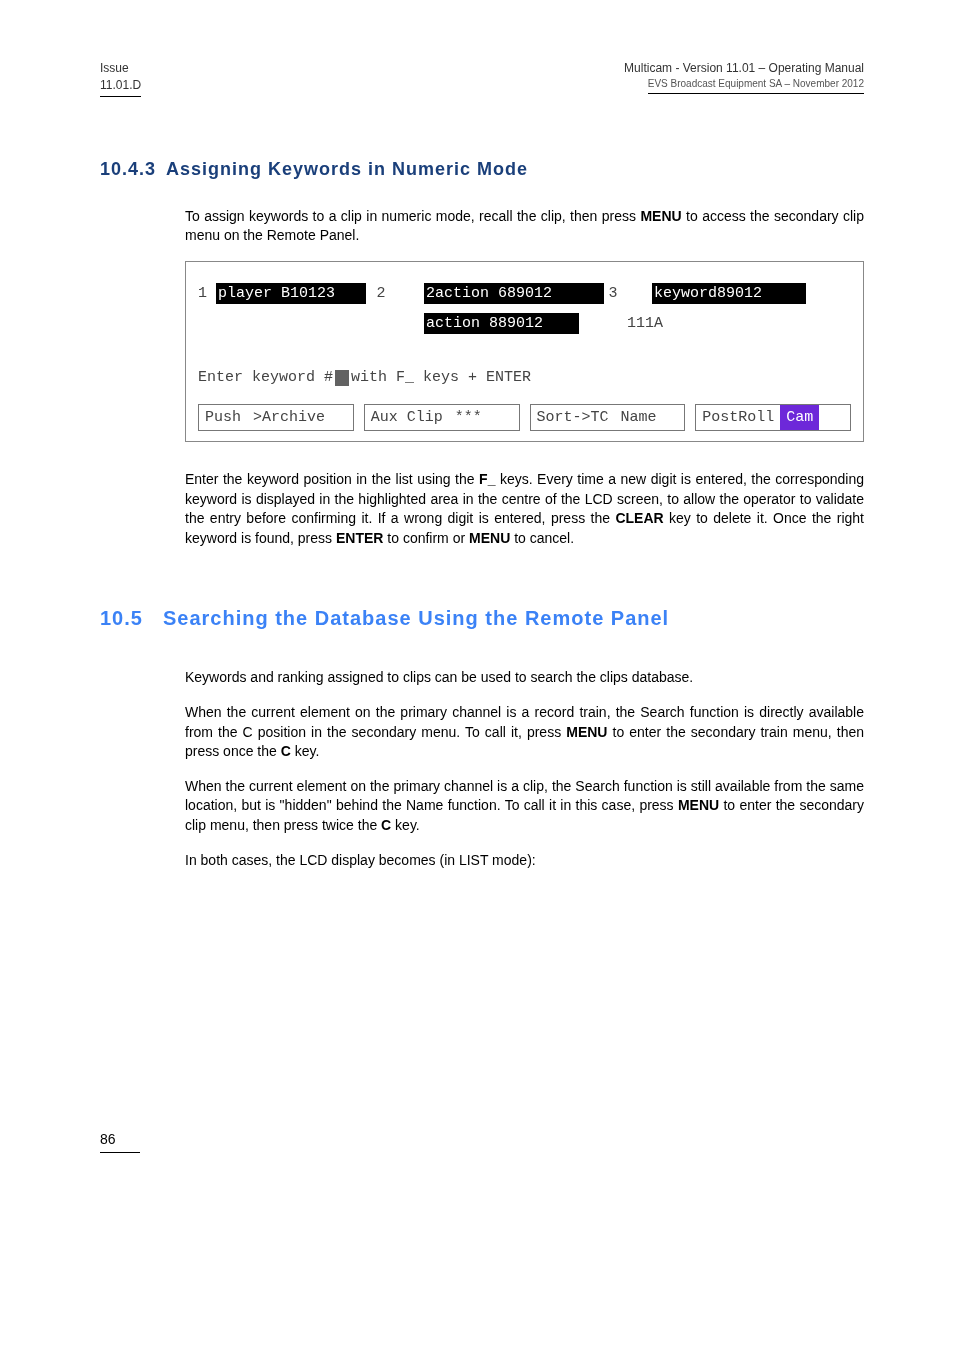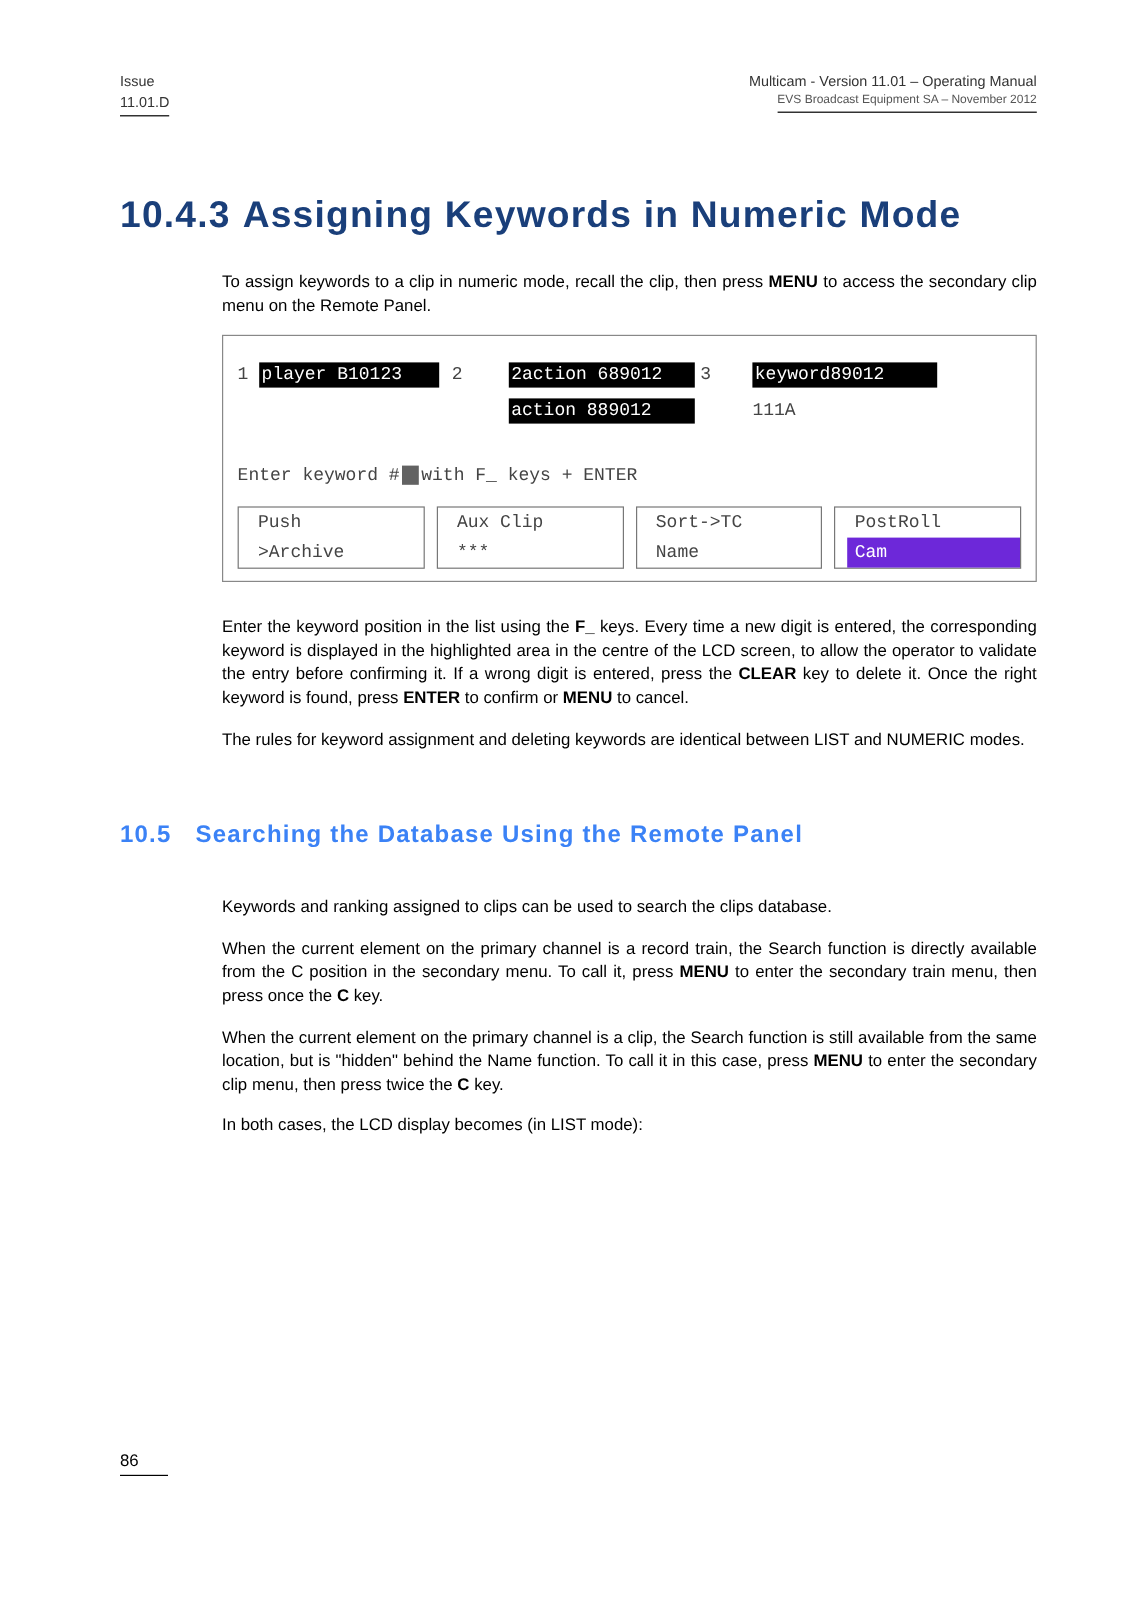--- a/index.html
+++ b/index.html
@@ -29,21 +29,21 @@
   }
   .body-indent { margin-left: 85px; }
   .h3-row {
     display: flex;
     align-items: baseline;
     gap: 10px;
     margin-top: 60px;
     margin-bottom: 25px;
     color: #1a3f7a;
     font-weight: bold;
-    font-size: 31px;
+    font-size: 18px;
     letter-spacing: 1px;
   }
   .h2-row {
     display: flex;
     align-items: flex-end;
     gap: 20px;
     margin-top: 50px;
     margin-bottom: 30px;
     color: #3b82f6;
     font-weight: bold;
@@ -63,25 +63,24 @@
     color: #444;
   }
   .lcd-row { display: flex; align-items: center; height: 24px; }
   .lcd-row2 { margin-top: 6px; }
   .hl { background: #000000; color: #fff; padding: 0 2px; }
   .lcd-btns { display: flex; gap: 10px; margin-top: 14px; }
   .lcd-btn {
     border: 1px solid #777;
     flex: 1;
     display: flex;
-    flex-direction: column;
+    flex-direction: row;
     font-family: "Courier New", monospace;
     font-size: 15px;
     color: #444;
-    padding-left: 10px;
   }
   .lcd-btn .top { padding: 2px 6px; }
   .lcd-btn .bot { padding: 2px 6px; }
   .lcd-btn .bot.inv-bg { background: #6d28d9; color: #fff; }
   .prompt-row { margin-top: 30px; text-align: center; }
   .block { display:inline-block; width:14px; height:16px; background:#626262; vertical-align:middle; margin:0 2px;}
   .footer {
     margin-top: 260px;
     border-bottom: 1px solid #000;
     width: 40px;
@@ -113,21 +112,21 @@
   <p class="para">
     <span>To assign keywords to a clip in numeric mode, recall the clip, then press </span><b>MENU</b><span> to access the secondary clip menu on the Remote Panel.</span>
   </p>
 
   <div class="lcd-box">
     <div class="lcd-row">
       <span style="width:18px">1</span>
       <span class="hl" style="width:150px">player B10123</span>
       <span style="width:30px; text-align:center">2</span>
       <span style="width:28px"></span>
-      <span class="hl" style="width:155px">2action 689012</span>
+      <span class="hl" style="width:180px">2action 689012</span>
       <span style="width:18px; text-align:center">3</span>
       <span style="width:30px"></span>
       <span class="hl" style="width:154px">keyword89012</span>
     </div>
     <div class="lcd-row lcd-row2">
       <span style="width:226px"></span>
       <span class="hl" style="width:155px">action 889012</span>
       <span style="width:48px"></span>
       <span>111A</span>
     </div>
@@ -153,21 +152,20 @@
         <div class="top">PostRoll</div>
         <div class="bot inv-bg">Cam</div>
       </div>
     </div>
   </div>
 
   <p class="para">
     <span>Enter the keyword position in the list using the </span><b>F_</b><span> keys. Every time a new digit is entered, the corresponding keyword is displayed in the highlighted area in the centre of the LCD screen, to allow the operator to validate the entry before confirming it. If a wrong digit is entered, press the </span><b>CLEAR</b><span> key to delete it. Once the right keyword is found, press </span><b>ENTER</b><span> to confirm or </span><b>MENU</b><span> to cancel.</span>
   </p>
 
-  <p class="para">The rules for keyword assignment and deleting keywords are identical between LIST and NUMERIC modes.</p>
 </div>
 
 <div class="h2-row">
   <span class="num">10.5</span>
   <span class="txt">Searching the Database Using the Remote Panel</span>
 </div>
 
 <div class="body-indent">
   <p class="para">Keywords and ranking assigned to clips can be used to search the clips database.</p>
 

